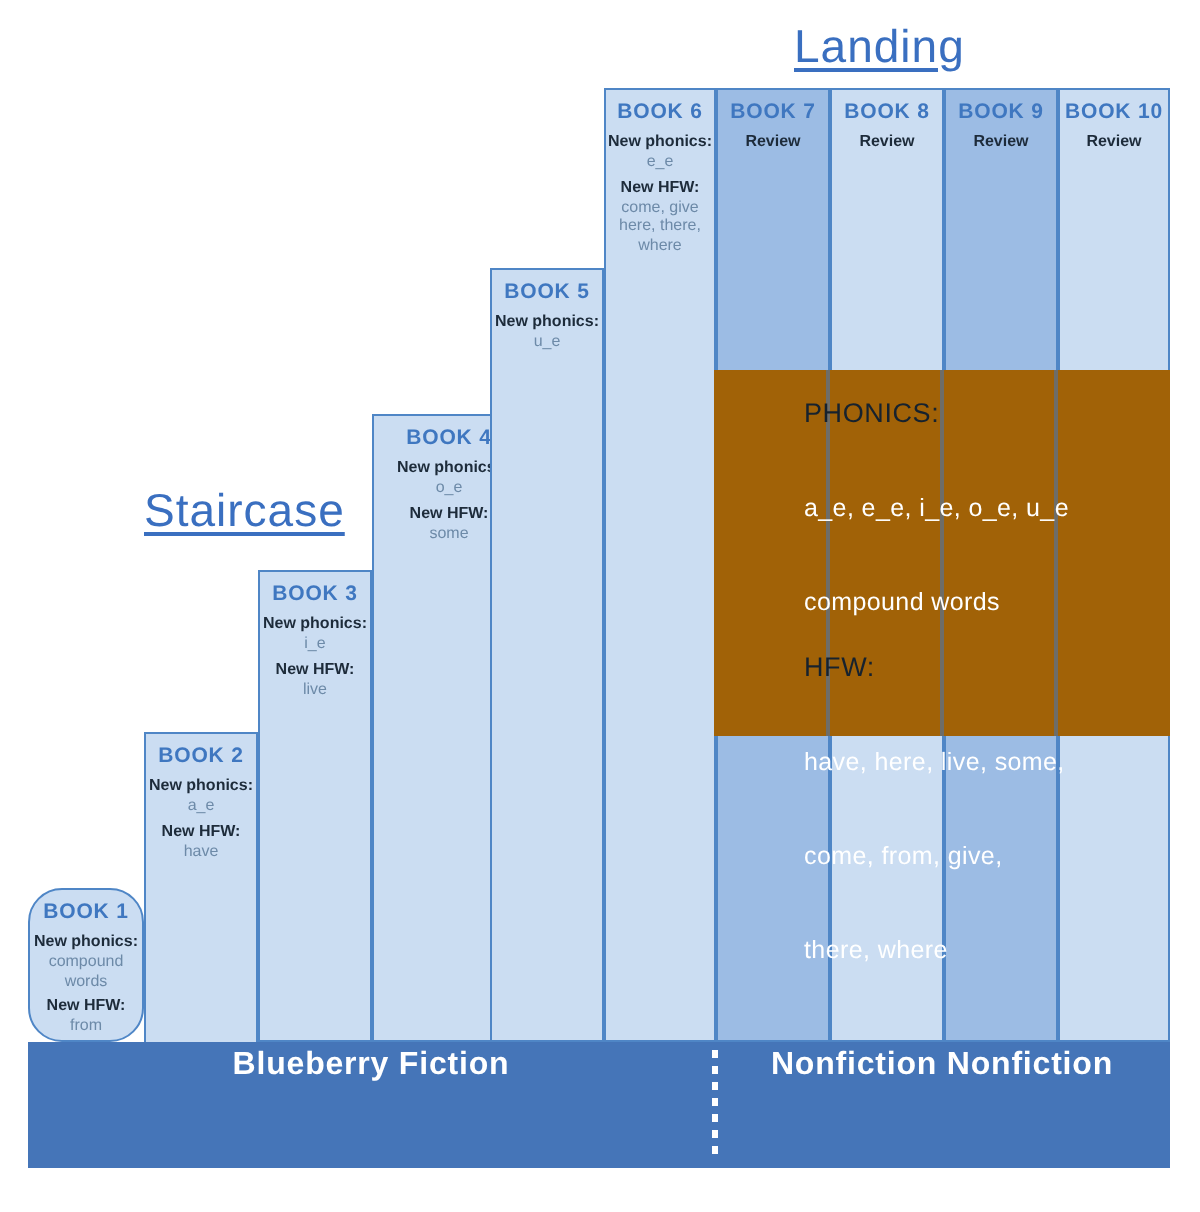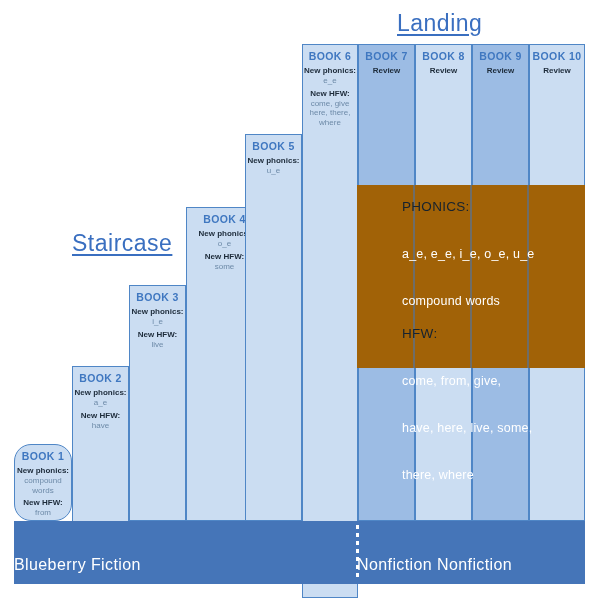--- a/index.html
+++ b/index.html
@@ -26,21 +26,21 @@
     position: absolute;
     color: #3a6fc0;
     font-size: 23px;
     font-weight: 400;
     letter-spacing: 0.5px;
     text-decoration: underline;
     text-underline-offset: 3px;
     white-space: nowrap;
   }
   #title-landing { left: 397px; top: 10px; }
-  #title-staircase { left: 72px; top: 230px; }
+  #title-staircase { left: 72px; top: 242px; }
 
   
   .book-col {
     position: absolute;
     box-sizing: border-box;
     border: 1px solid #4f86c6;
     background: #cbddf2;
     text-align: center;
     padding-top: 5px;
     overflow: hidden;
@@ -124,25 +124,26 @@
     position: absolute;
     left: 14px;
     top: 521px;
     width: 571px;
     height: 63px;
     background: #4575b8;
     box-sizing: border-box;
   }
   .band-label {
     position: absolute;
-    top: 35px;
+    top: 3px;
     color: #ffffff;
     font-size: 16px;
-    font-weight: 400;
+    font-weight: 700;
     letter-spacing: 0.4px;
+    text-align: center;
     white-space: nowrap;
   }
   #band-fiction { left: 0px; width: 343px; }
   #band-nonfiction { left: 343px; width: 228px; }
 
   #band-divider {
     position: absolute;
     left: 342px;
     top: 4px;
     width: 3px;
@@ -196,21 +197,21 @@
     <div class="lbl">New HFW:</div>
     <div class="val">some</div>
   </div>
 
   <div class="book-col" id="book-5" style="left:245px; top:134px; width:57px; height:387px;">
     <div class="book-title">BOOK 5</div>
     <div class="lbl">New phonics:</div>
     <div class="val">u_e</div>
   </div>
 
-  <div class="book-col" id="book-6" style="left:302px; top:44px; width:56px; height:554px;">
+  <div class="book-col" id="book-6" style="left:302px; top:44px; width:56px; height:477px;">
     <div class="book-title">BOOK 6</div>
     <div class="lbl">New phonics:</div>
     <div class="val">e_e</div>
     <div class="lbl">New HFW:</div>
     <div class="val" style="white-space: pre-line;">come, give
 here, there,
 where</div>
   </div>
 
   <div class="book-col shade-dark" id="book-7" style="left:358px; top:44px; width:57px; height:477px;">
@@ -239,22 +240,22 @@
     <div class="panel-seam" style="left:170px;"></div>
 
     <div class="panel-inner">
       <div class="panel-head">PHONICS:</div>
       <div class="panel-line">a_e, e_e, i_e, o_e, u_e</div>
       <div class="panel-line">compound words</div>
 
       <div class="panel-gap"></div>
 
       <div class="panel-head">HFW:</div>
+      <div class="panel-line">have, here, live, some,</div>
       <div class="panel-line">come, from, give,</div>
-      <div class="panel-line">have, here, live, some,</div>
       <div class="panel-line">there, where</div>
     </div>
   </div>
 
   <div id="bottom-band">
     <div class="band-label" id="band-fiction">Blueberry Fiction</div>
     <div id="band-divider"></div>
     <div class="band-label" id="band-nonfiction">Nonfiction Nonfiction</div>
   </div>
 

